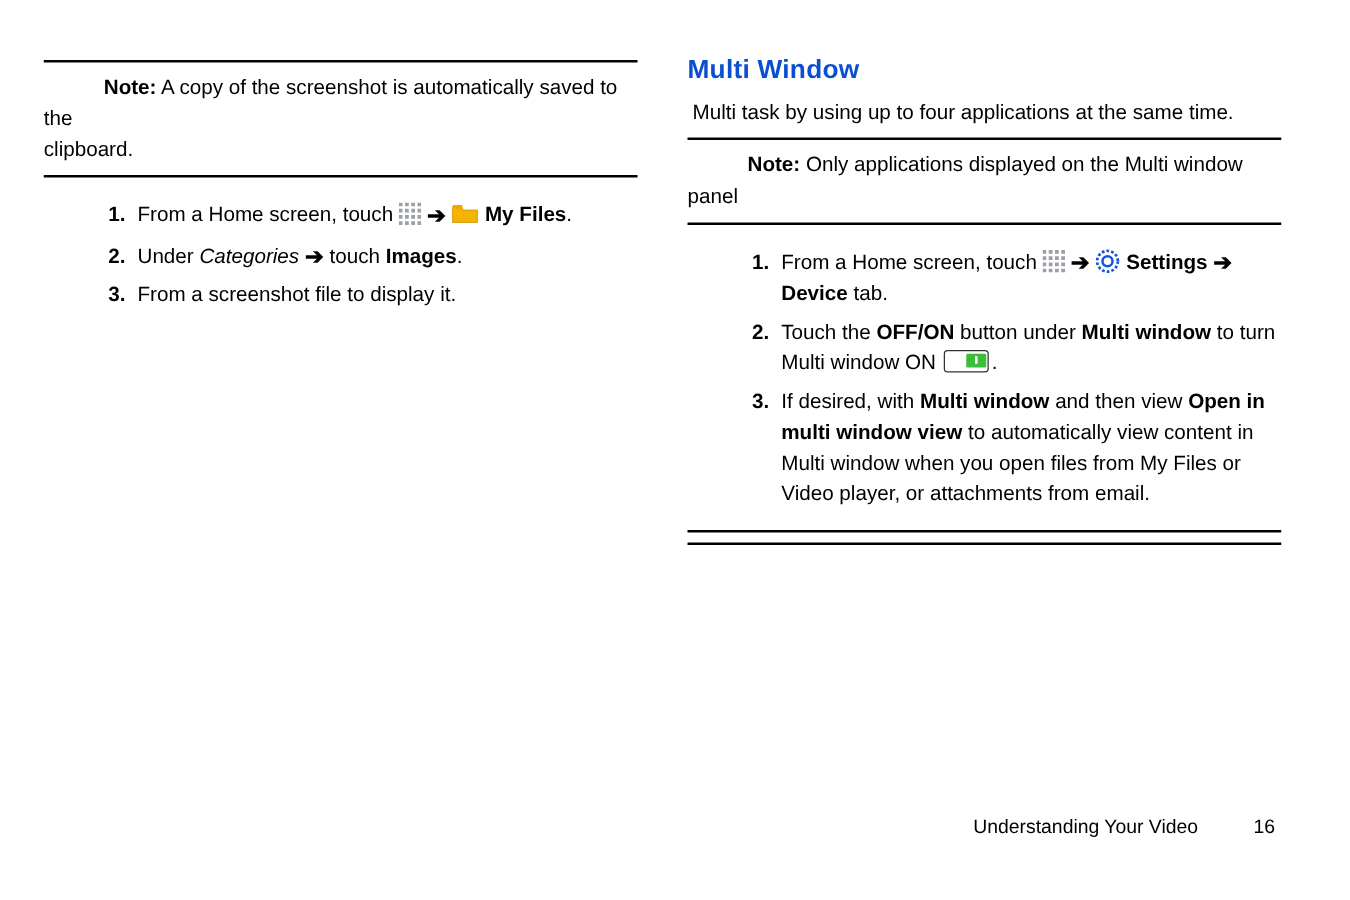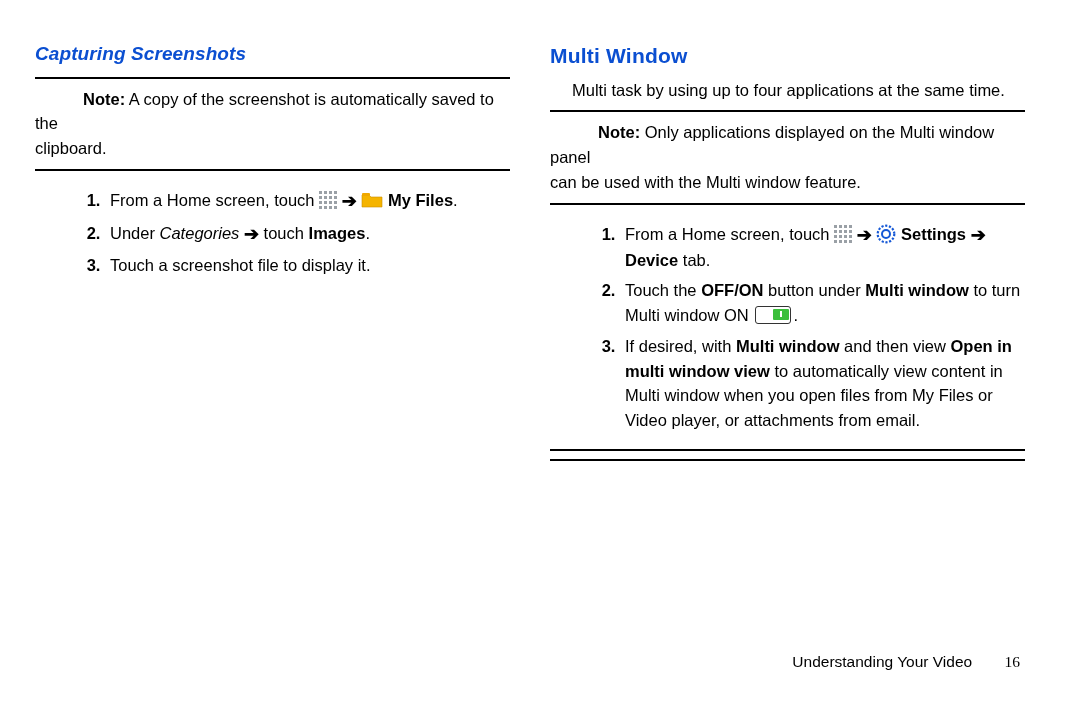--- a/index.html
+++ b/index.html
@@ -80,22 +80,21 @@
     font-size: 18px;
     position: relative;
     top: 1px;
   }
   .footer {
     text-align: right;
     font-size: 15.5px;
     padding-right: 5px;
   }
   .footer .pg {
-    margin-left: 28px;
-    font-family: Liberation Serif, serif;
+    margin-left: 40px;
   }
   
   .icon {
     display: inline-block;
     vertical-align: -3px;
   }
   .home-key {
     width: 34px; height: 14px;
     border: 1.6px solid #000;
     border-radius: 9px;
@@ -140,21 +139,20 @@
     z-index: 2;
   }
 </style>
 </head>
 <body>
 
 <div class="columns">
 
   <div class="col">
 
-    <h3 class="sub-blue">Capturing Screenshots</h3>
 
 
     <hr class="rule">
 
     <p class="note-block">
       <span class="note-body">
         <span class="b">Note:</span><span> A copy of the screenshot is automatically saved to the </span><br>
         <span style="padding-left:48px;display:inline-block">clipboard.</span>
       </span>
     </p>
@@ -188,37 +186,36 @@
         <span class="arrow">➔</span>
         <svg class="icon folder" viewBox="0 0 22 16">
           <path d="M1 3 h7 l2 2 h11 v10 h-20 z" fill="#f5b400" stroke="#c98f00" stroke-width="0.6"></path>
           <rect x="1" y="1" width="8" height="3" rx="1" fill="#f0a800"></rect>
         </svg>
         <span class="b"> My Files</span><span>.</span>
       </li>
       <li>
         <span>Under </span><span class="i">Categories </span><span class="arrow">➔</span><span> touch </span><span class="b">Images</span><span>.</span>
       </li>
-      <li>Touch a screenshot file to display it.</li>
+      <li>From a screenshot file to display it.</li>
     </ol>
 
   </div>
 
   <div class="col">
 
     <h2 class="blue-heading">Multi Window</h2>
 
-    <p style="margin-left:22px">Multi task by using up to four applications at the same time.</p>
+    <p style="margin-left:4px">Multi task by using up to four applications at the same time.</p>
 
     <hr class="rule">
 
     <p class="note-block">
       <span class="note-body">
         <span class="b">Note:</span><span> Only applications displayed on the Multi window panel </span><br>
-        <span style="padding-left:48px;display:inline-block">can be used with the Multi window feature.</span>
       </span>
     </p>
 
     <hr class="rule">
 
 
     <ol class="numlist">
       <li>
         <span>From a Home screen, touch </span>
         <svg class="icon apps-grid" viewBox="0 0 18 18">

